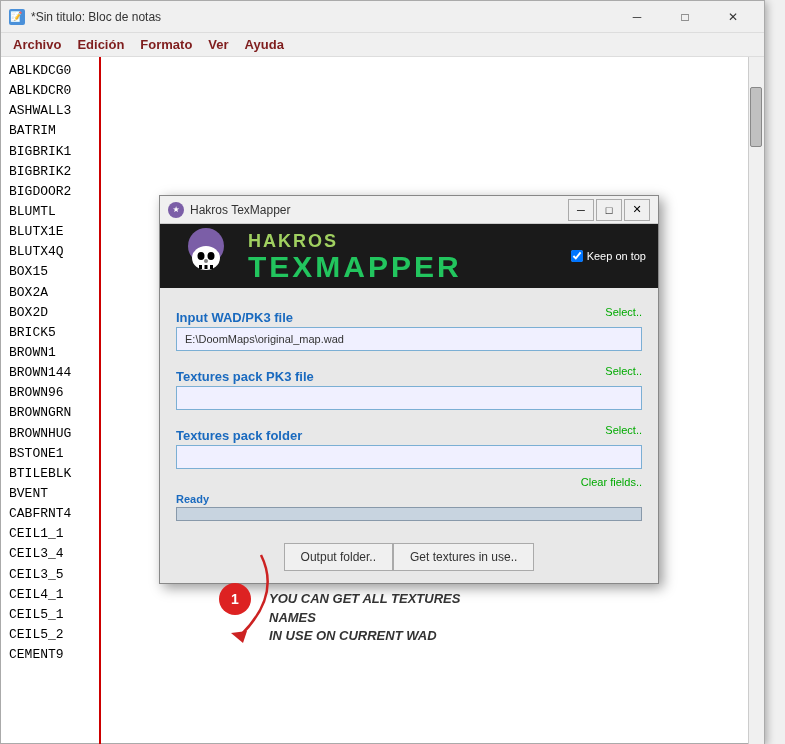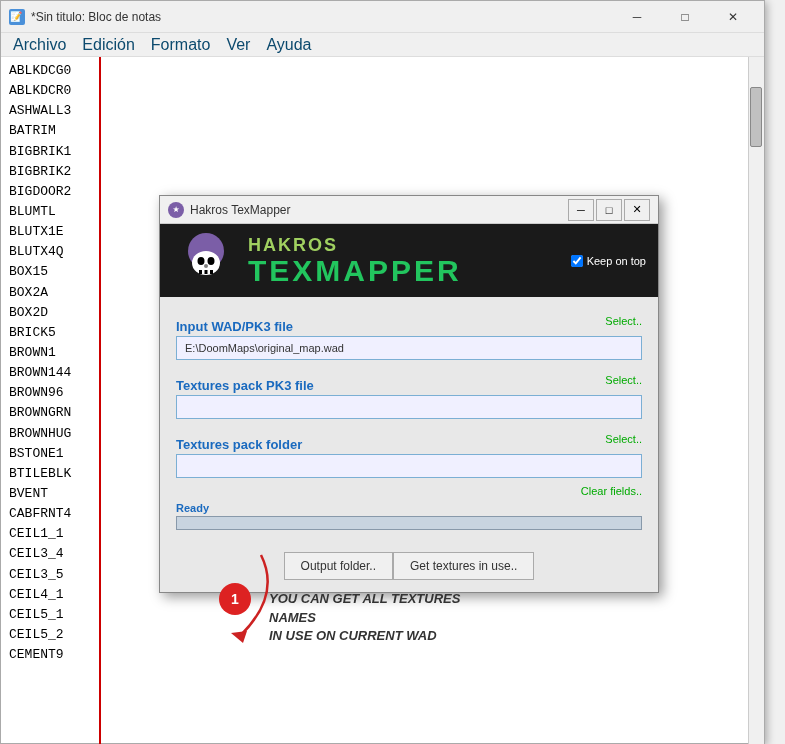--- a/index.html
+++ b/index.html
@@ -76,23 +76,24 @@
       height: 24px;
       background: #f0f0f0;
       display: flex;
       align-items: center;
       padding: 0 4px;
       border-bottom: 1px solid #ddd;
     }
 
     .menu-item {
       padding: 2px 8px;
-      font-size: 16px;
+      font-size: 13px;
       cursor: pointer;
-      color: #0c4a6e;
+      color: #7f1d1d;
+      font-weight: bold;
     }
 
     
     .notepad-content {
       position: relative;
       height: calc(744px - 32px - 24px);
       overflow: hidden;
     }
 
     
@@ -184,21 +185,21 @@
       cursor: pointer;
       font-size: 11px;
       display: flex;
       align-items: center;
       justify-content: center;
     }
 
     
     .dialog-header {
       background: #1a1a1a;
-      height: 73px;
+      height: 64px;
       display: flex;
       align-items: center;
       padding: 8px 16px;
       position: relative;
     }
 
     .skull-logo {
       width: 60px;
       height: 60px;
       margin-right: 12px;

